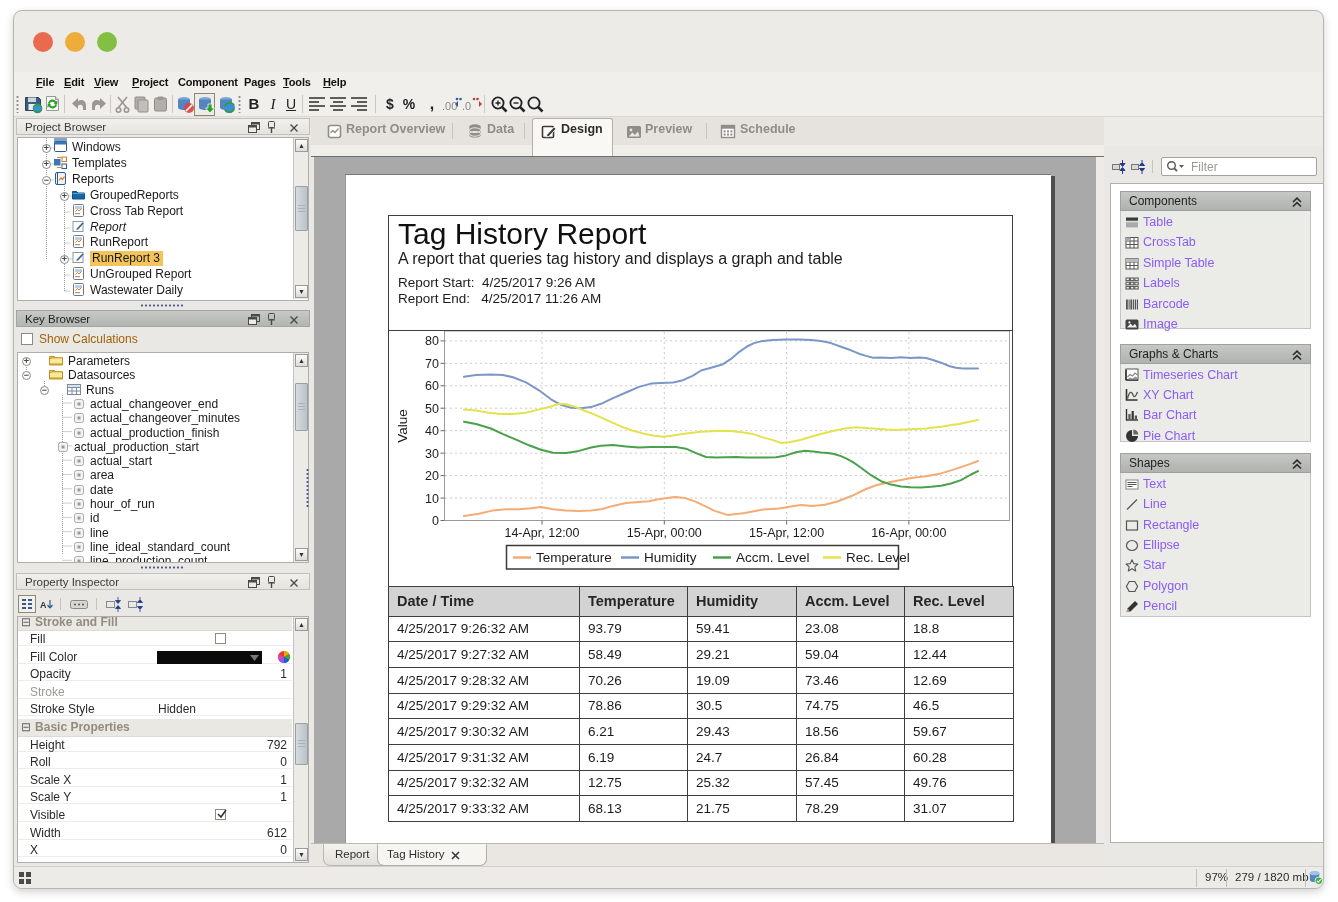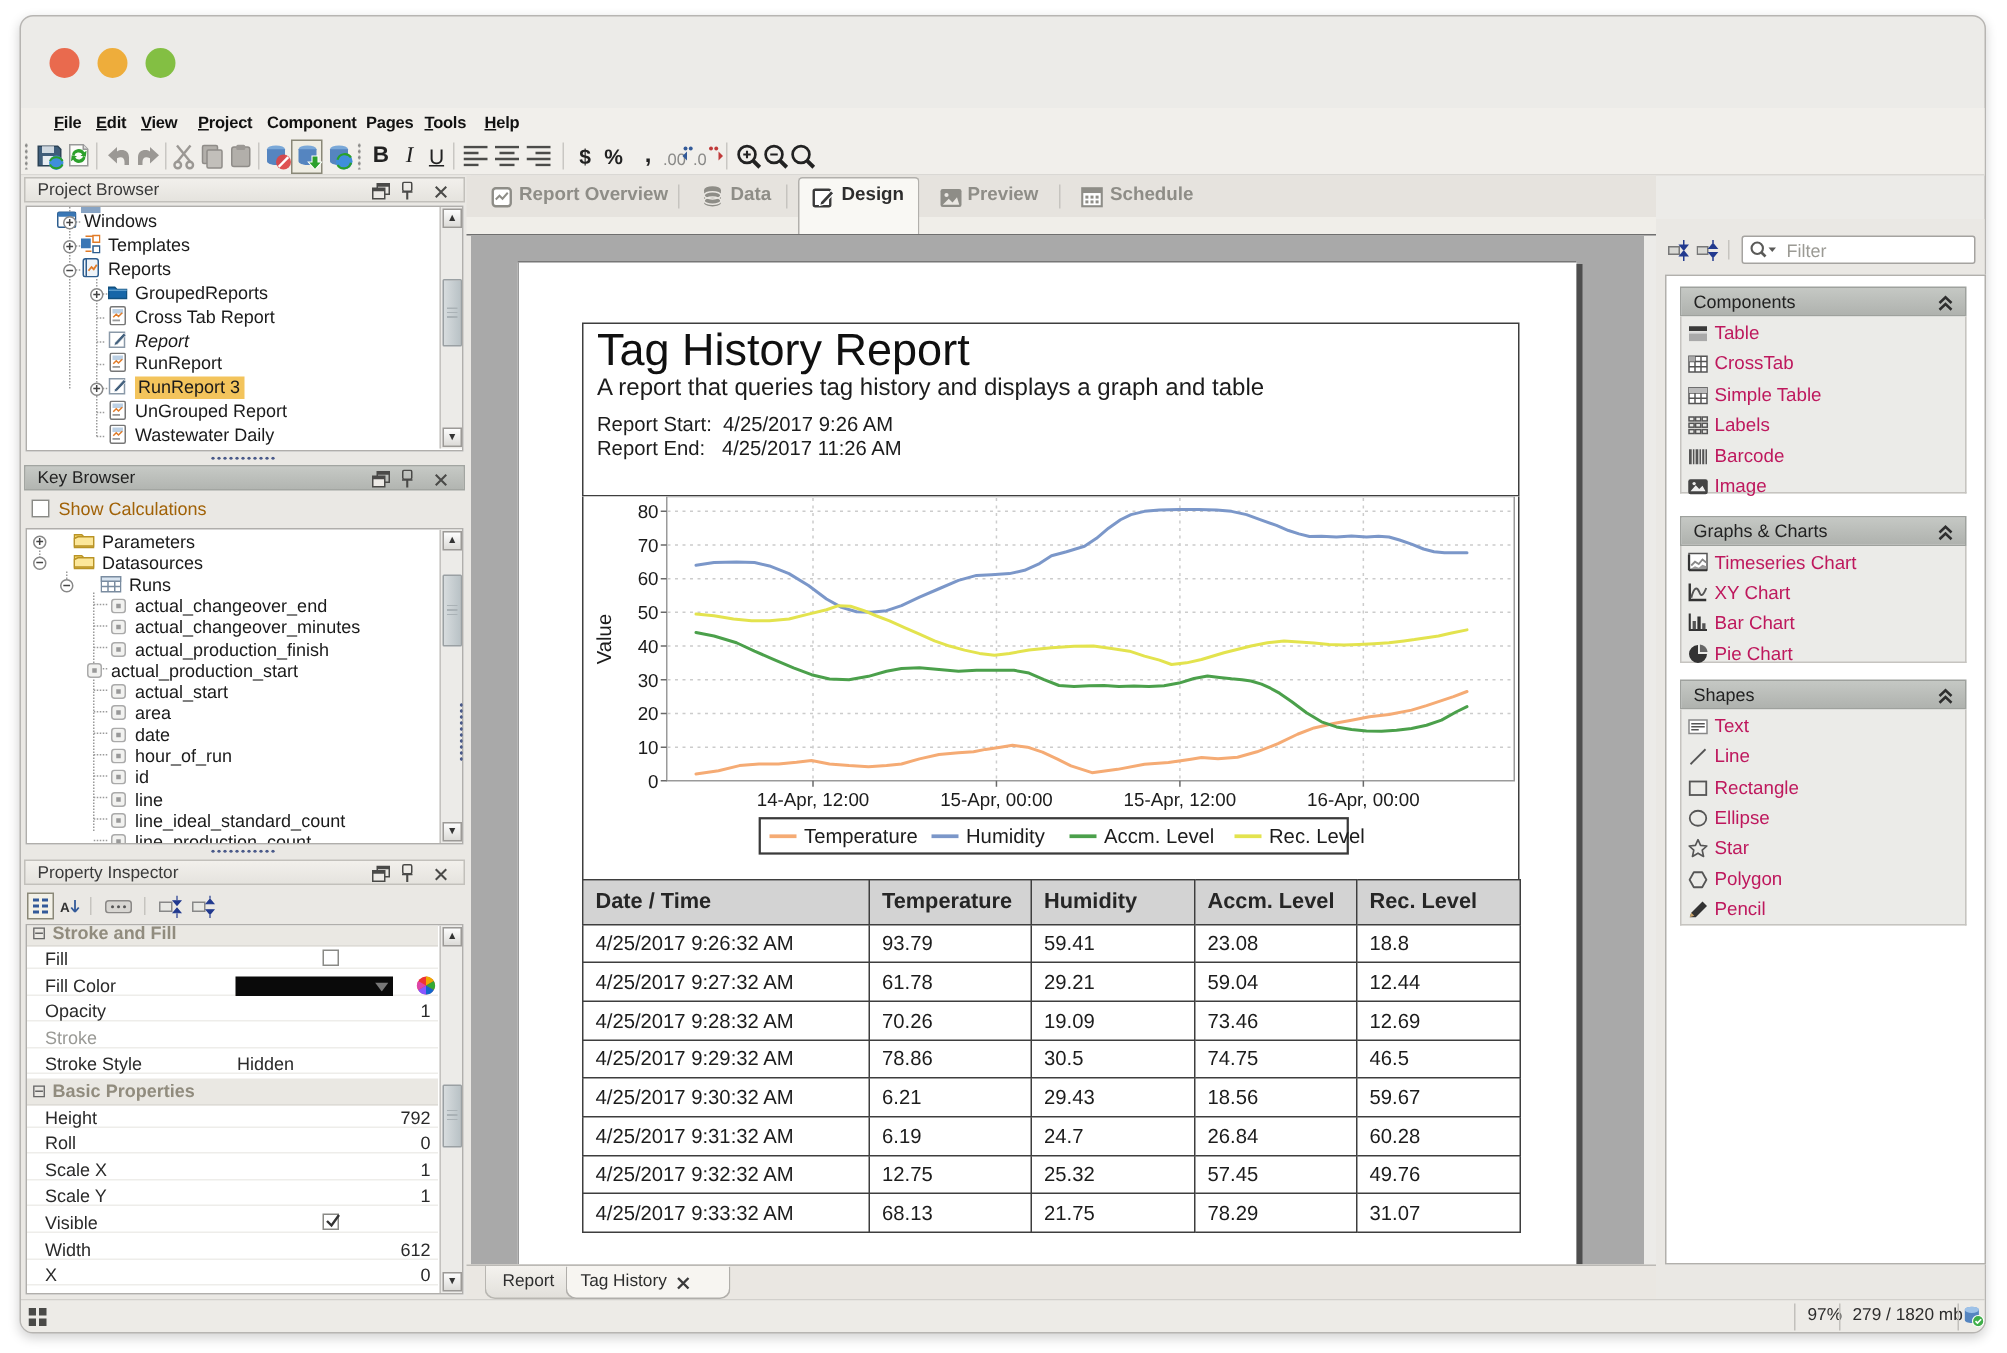--- a/index.html
+++ b/index.html
@@ -28,21 +28,21 @@
 .trow{position:absolute;white-space:nowrap;font-size:12px;color:#1a1a1a}
 .leaf{position:absolute;white-space:nowrap;font-size:12px;color:#1a1a1a}
 svg{display:block}
 #rpt td{border:1px solid #3e3e3e;padding:0 0 0 8px;height:25.7px;vertical-align:middle}
 #rpt tr.h td{background:#d3d3d3;font-weight:bold;font-size:14.5px;height:29.5px;color:#262626}
 .tab{position:absolute;top:5px;font-size:12.5px;font-weight:bold;color:#8e8d87;white-space:nowrap}
 .tabsep{position:absolute;top:6px;width:1px;height:16px;background:#c6c4bf}
 .ptab{position:absolute;font-size:11.5px;color:#2e2e2e;white-space:nowrap;text-align:center}
 .shead{position:absolute;left:16px;width:191px;height:20px;background:linear-gradient(#c5c8c4,#afb2ae);border:1px solid #9ea19d;font-size:12px;color:#222;line-height:18px;padding-left:8px}
 .sbody{position:absolute;left:16px;width:191px;background:#ebebe8;border:1px solid #c6c4c0;border-top:none}
-.pitem{position:absolute;left:4px;height:20.4px;font-size:12.5px;color:#be185d;line-height:20px;white-space:nowrap}
+.pitem{position:absolute;left:4px;height:20.4px;font-size:12.5px;color:#8b5cf6;line-height:20px;white-space:nowrap}
 .pitem svg{display:inline-block;vertical-align:-3px;margin-right:4px}
 .knob{position:absolute;width:9px;height:9px;border:1px solid #888;border-radius:50%;background:#fff;font-size:9px;line-height:7px;text-align:center;color:#444;font-weight:bold}
 .ni{display:inline-block;vertical-align:-2px;margin-right:5px}
 .ni2{display:inline-block;vertical-align:-1px;margin-right:6px}
 .pisec{position:absolute;left:0;width:274px;background:#eae8e3;color:#918c7e;font-weight:bold;line-height:17px;border-bottom:1px solid #dddbd6}
 .pm{display:inline-block;margin:0 4px 0 3px;color:#666;font-weight:normal}
 .pirow{position:absolute;left:0;width:274px;height:15px;line-height:16px;border-bottom:1px solid #eeedea;color:#2a2a2a}
 .pl{position:absolute;left:12px}
 .pv{position:absolute;right:5px;text-align:right}
 </style></head>
@@ -213,21 +213,21 @@
    <line x1="46.5" y1="105" x2="52" y2="105"></line>
         <line x1="46.5" y1="121" x2="54" y2="121"></line>
         <line x1="46.5" y1="137" x2="52" y2="137"></line>
    <line x1="46.5" y1="153" x2="52" y2="153"></line>
   </g>
   <g>
 
    <rect x="36" y="0" width="13" height="4" fill="#88a4c4"></rect>
   </g>
  </svg>
- <div class="trow" style="left:20px;top:2px"><svg class="ni" width="13" height="13" viewBox="0 0 13 13">
+ <div class="trow" style="left:36px;top:2px"><svg class="ni" width="13" height="13" viewBox="0 0 13 13">
         <rect x="0.5" y="1.5" width="12" height="10" rx="1" fill="#fff" stroke="#2d5d8e"></rect>
         <rect x="0.5" y="1.5" width="12" height="3" rx="1" fill="#3a77b5"></rect>
       </svg>Windows</div>
  <div class="trow" style="left:36px;top:18px"><svg class="ni" width="13" height="13" viewBox="0 0 13 13">
         <rect x="0" y="3" width="6.5" height="6.5" fill="#3a77b5"></rect>
         <rect x="8" y="1" width="4.5" height="4.5" fill="#fff" stroke="#e07b28"></rect>
         <rect x="8" y="8" width="4.5" height="4.5" fill="#fff" stroke="#2d5d8e"></rect>
         <path d="M3 1.5 h5 M3 11.5 h4" stroke="#e07b28"></path>
       </svg>Templates</div>
  <div class="trow" style="left:36px;top:34px"><svg class="ni" width="13" height="13" viewBox="0 0 13 13">
@@ -646,21 +646,21 @@
         </tr>
   <tr>
           <td>4/25/2017 9:26:32 AM</td>
           <td>93.79</td>
           <td>59.41</td>
           <td>23.08</td>
           <td>18.8</td>
         </tr>
   <tr>
           <td>4/25/2017 9:27:32 AM</td>
-          <td>61.78</td>
+          <td>58.49</td>
           <td>29.21</td>
           <td>59.04</td>
           <td>12.44</td>
         </tr>
   <tr>
           <td>4/25/2017 9:28:32 AM</td>
           <td>70.26</td>
           <td>19.09</td>
           <td>73.46</td>
           <td>12.69</td>

